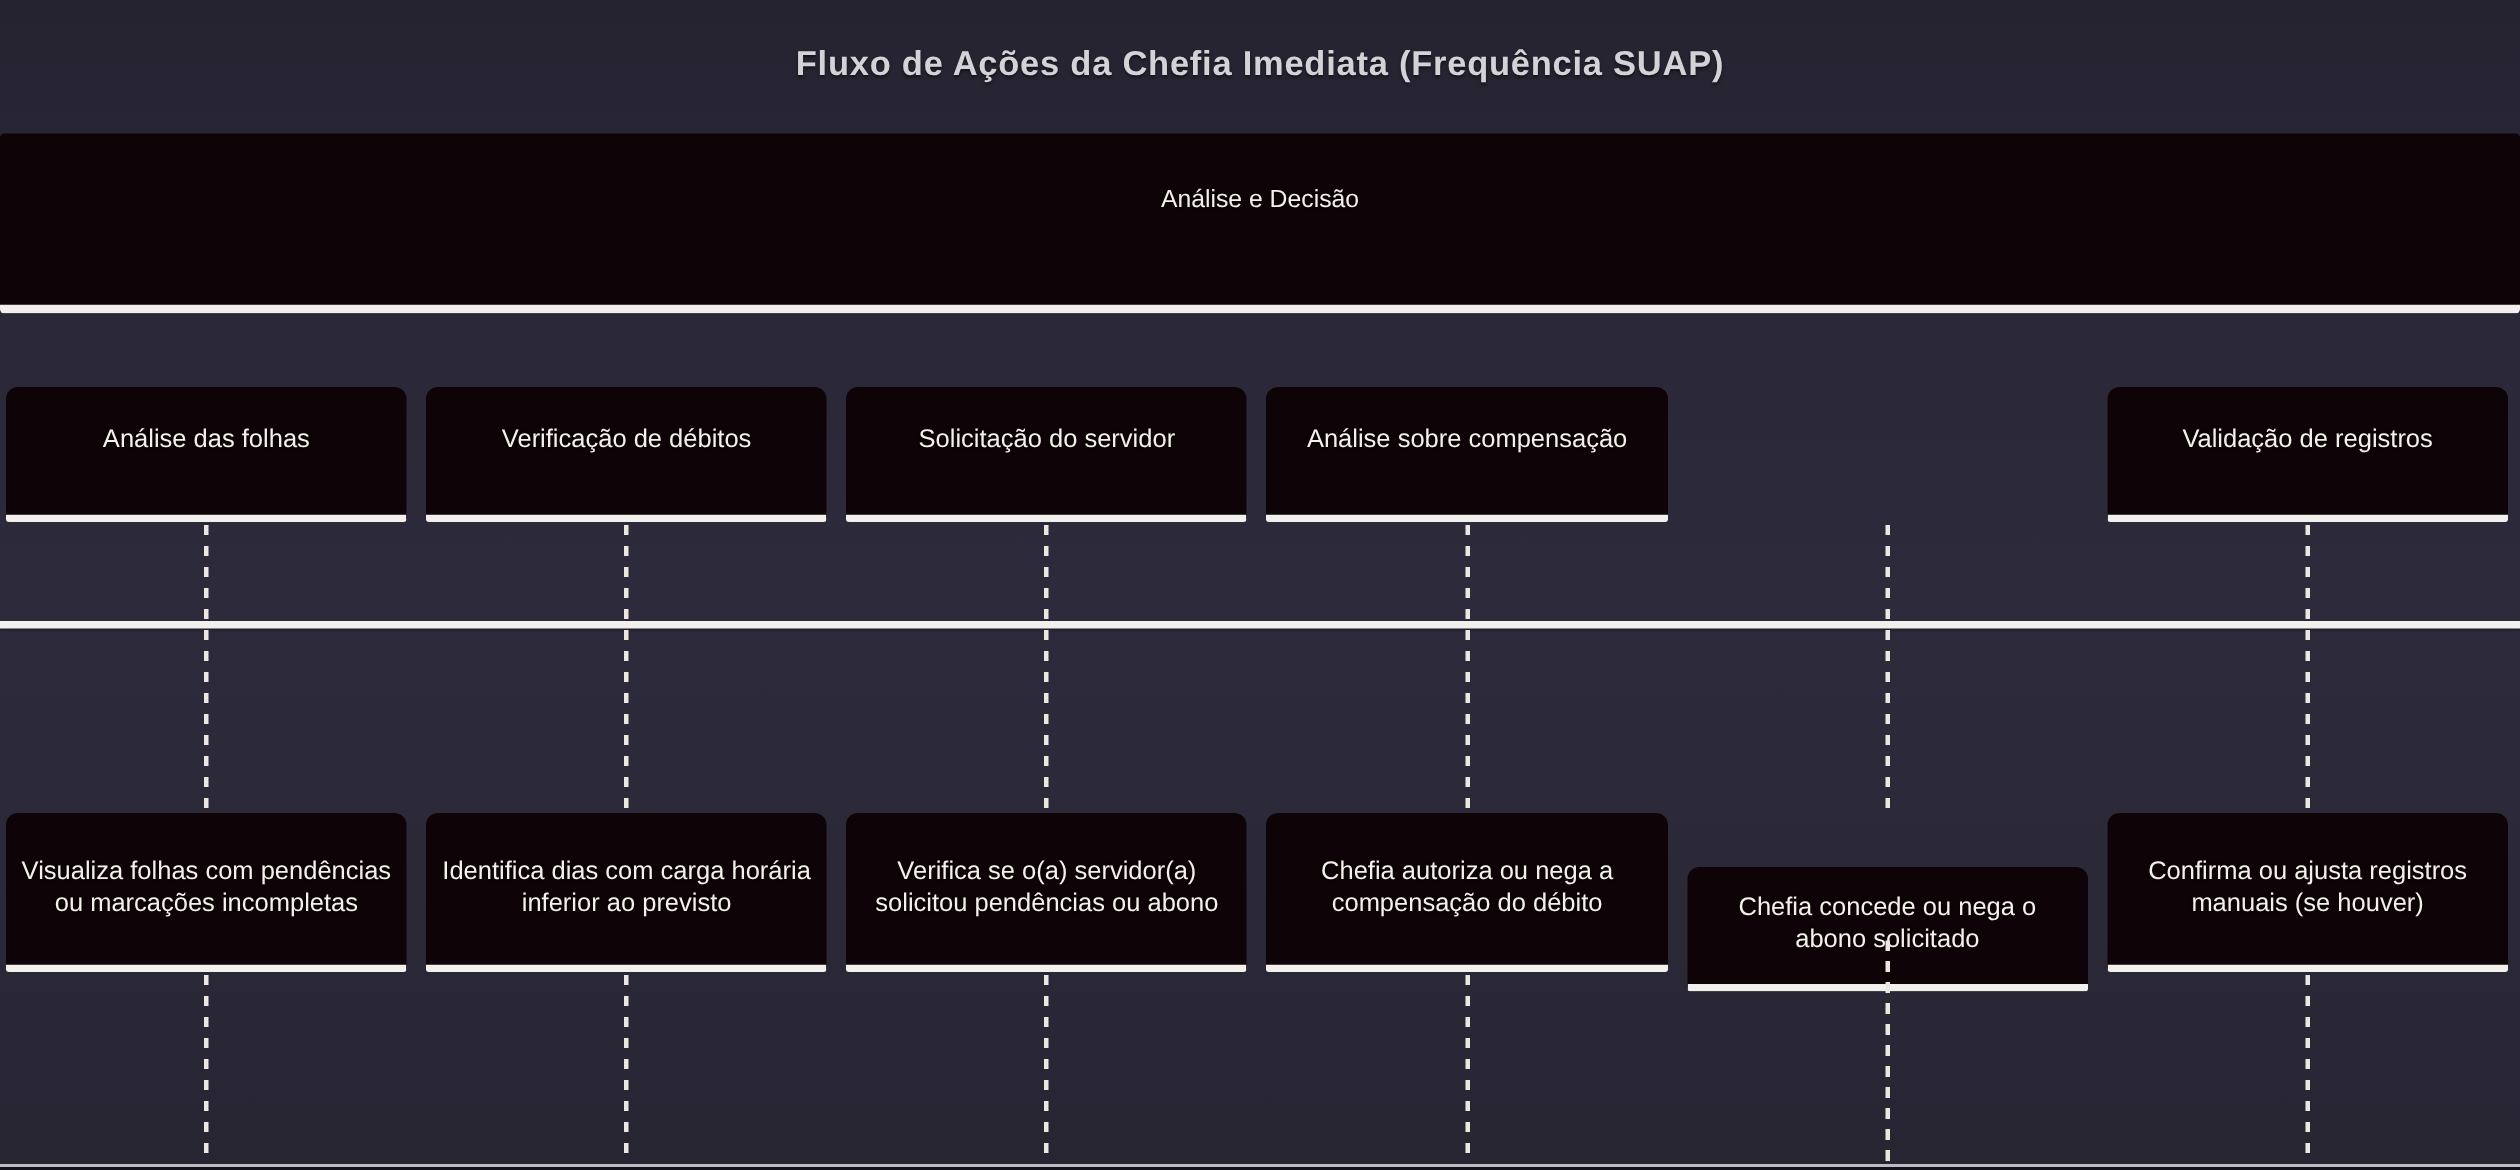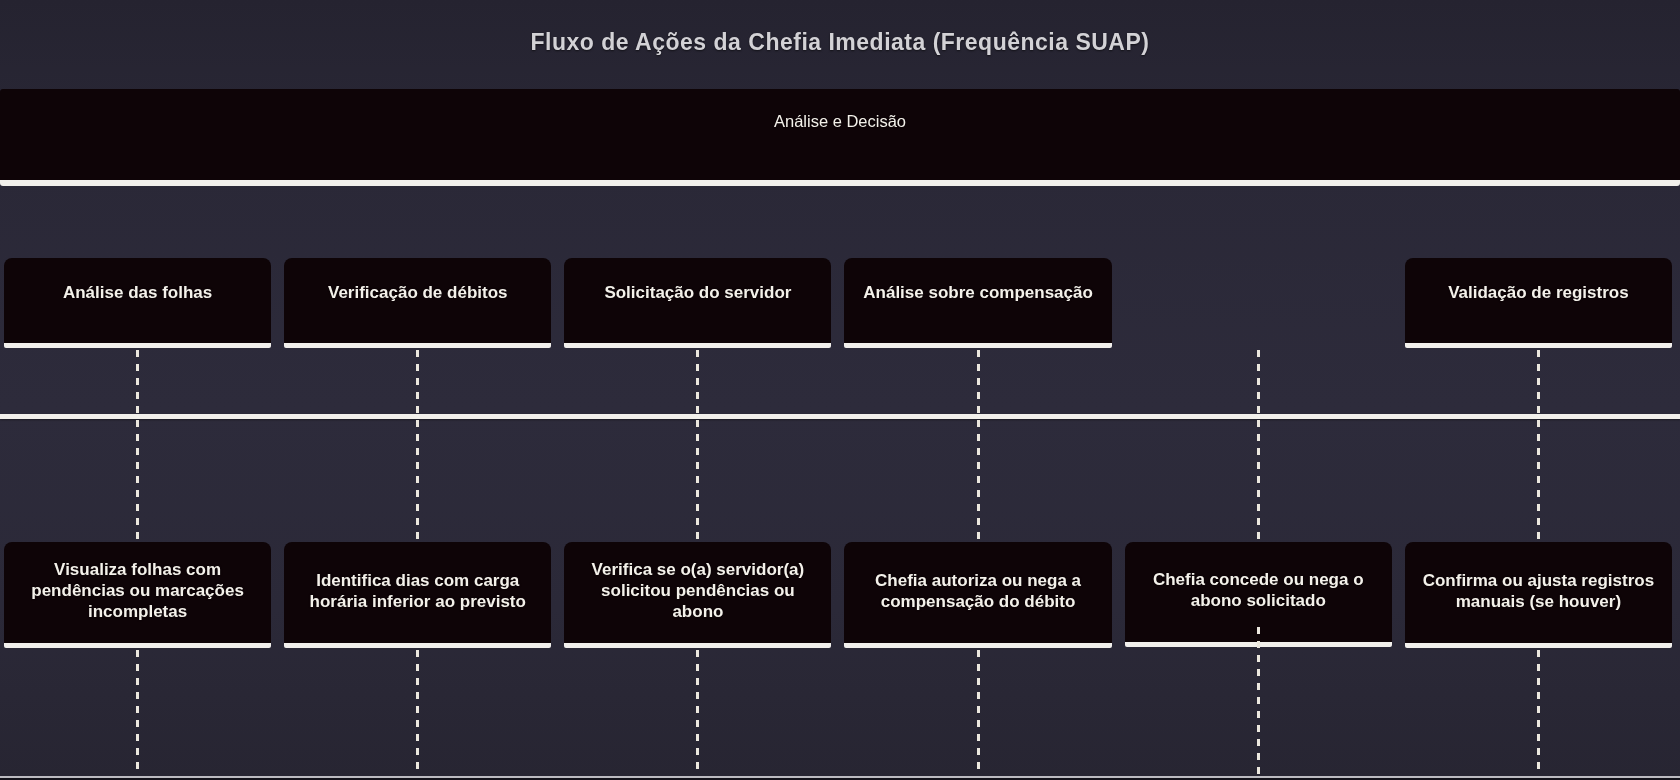--- a/index.html
+++ b/index.html
@@ -24,21 +24,21 @@
     font-weight: 700;
     letter-spacing: 0.5px;
     color: #d3d2d6;
     text-shadow: 0 1px 2px rgba(0,0,0,0.55);
   }
 
   
   .lane-box {
     position: absolute;
     top: 89px; left: 0; right: 0;
-    height: 97px;
+    height: 120px;
     background: #0e0407;
     border-bottom: 6px solid #f2f0ec;
     border-radius: 3px;
     display: flex; align-items: center; justify-content: center;
     padding-bottom: 26px;
   }
   .lane-label {
     color: #f4f1ea;
     font-size: 16.5px;
     font-weight: 400;
@@ -59,29 +59,29 @@
 
   .node {
     position: absolute;
     left: 0; right: 0;
     background: #0e0407;
     border-bottom: 5px solid #f2f0ec;
     border-radius: 8px 8px 2px 2px;
     color: #f4f1ea;
     font-size: 17px;
     line-height: 21px;
-    font-weight: 700;
+    font-weight: 400;
     text-align: center;
     display: flex; align-items: center; justify-content: center;
     padding: 4px 10px 8px 10px;
     text-shadow: 0 0 2px rgba(0,0,0,0.6);
   }
   .step-node   { top: 0;     height: 90px;  padding-bottom: 20px; }
   .action-node { top: 284px; height: 106px; }
-  .action-node.short { height: 105px; }
+  .action-node.short { height: 83px; margin-top: 36px; }
 
   
   .dash {
     position: absolute;
     left: 50%;
     width: 3px;
     margin-left: -1.5px;
     background: repeating-linear-gradient(180deg, #ece8df 0px, #ece8df 7px, transparent 7px, transparent 14px);
   }
   .dash-1 { top: 92px;  height: 190px; }

